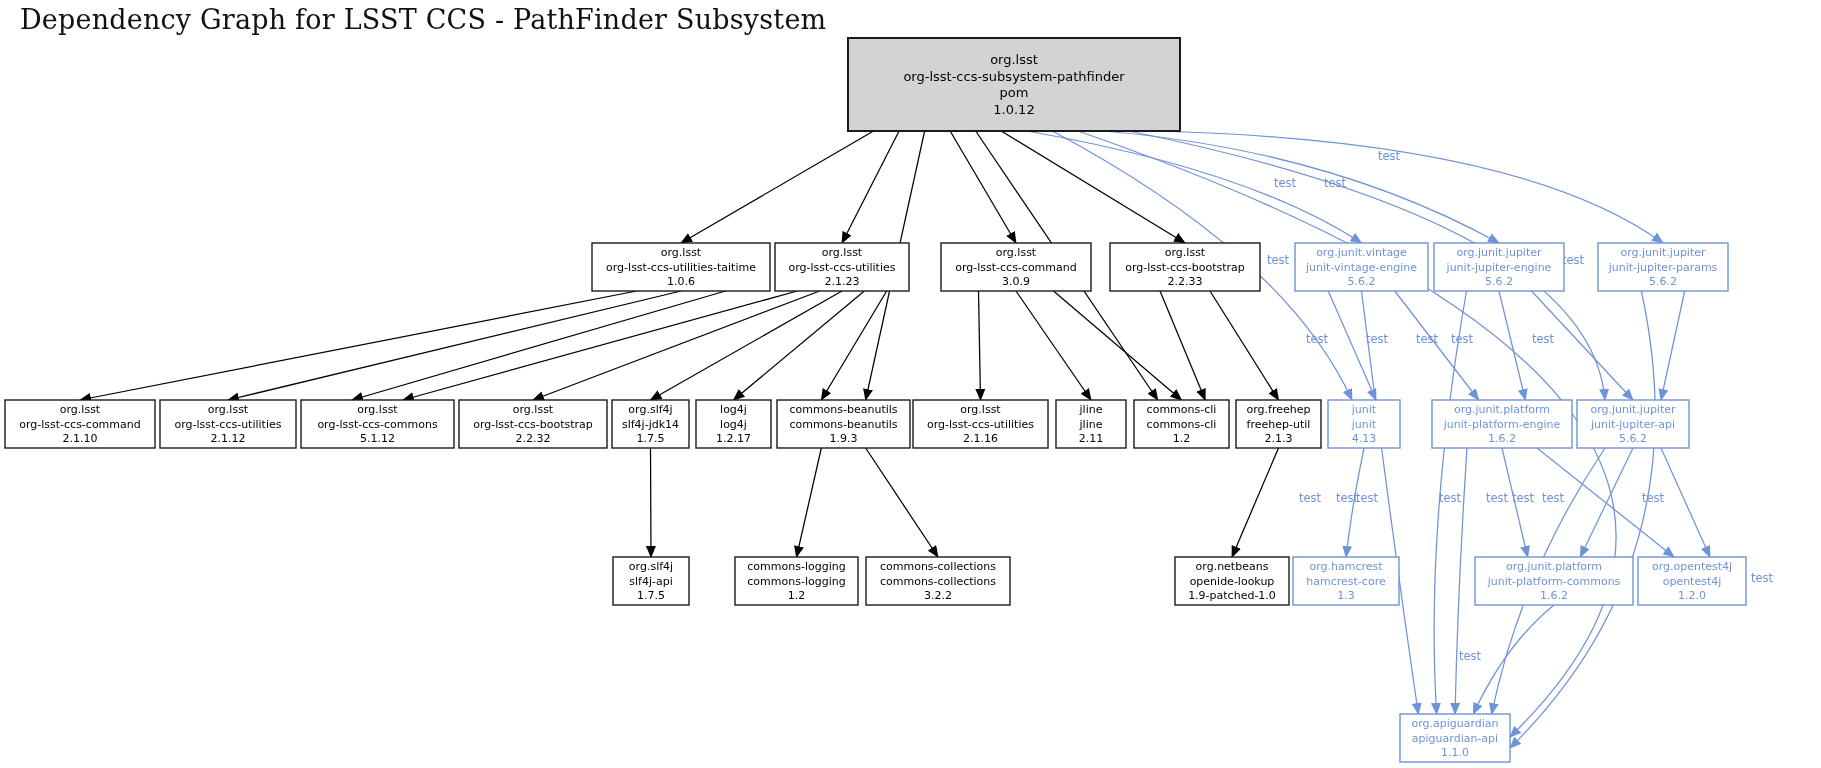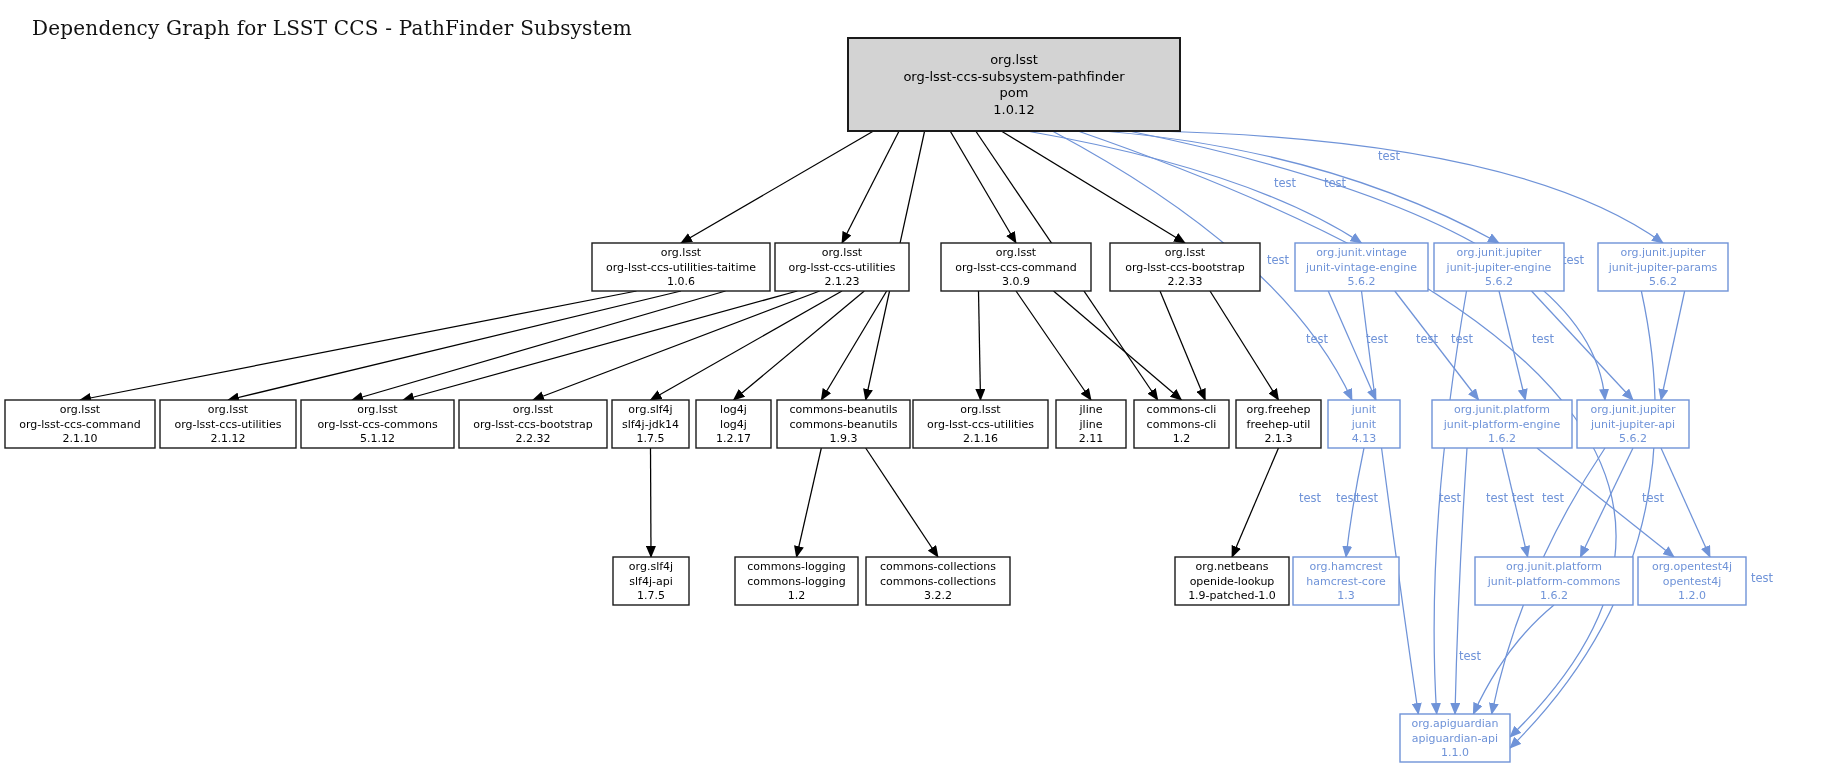--- a/index.html
+++ b/index.html
@@ -1,19 +1,19 @@
 <!DOCTYPE html>
 <html><head>
 <meta charset="utf-8">
 <style>
   html,body{margin:0;padding:0;background:#ffffff;}
   #stage{position:relative;width:1821px;height:768px;background:#ffffff;overflow:hidden;
          font-family:"DejaVu Sans","Liberation Sans",sans-serif;}
-  #page-title{position:absolute;left:20px;top:4px;margin:12px;font-family:"DejaVu Serif","Liberation Serif",serif;
-              font-weight:normal;font-size:20px;color:#111;letter-spacing:0.2px;}
+  #page-title{position:absolute;left:20px;top:4px;margin:0;font-family:"DejaVu Serif","Liberation Serif",serif;
+              font-weight:normal;font-size:27px;color:#111;letter-spacing:0.2px;}
   svg{position:absolute;left:0;top:0;}
   .node-label{pointer-events:none;}
 </style>
 </head>
 <body>
 
 <div id="stage">
   <h1 id="page-title">Dependency Graph for LSST CCS - PathFinder Subsystem</h1>
   <svg id="graph" width="1821" height="768" viewBox="0 0 1821 768" xmlns="http://www.w3.org/2000/svg">
       <defs>

